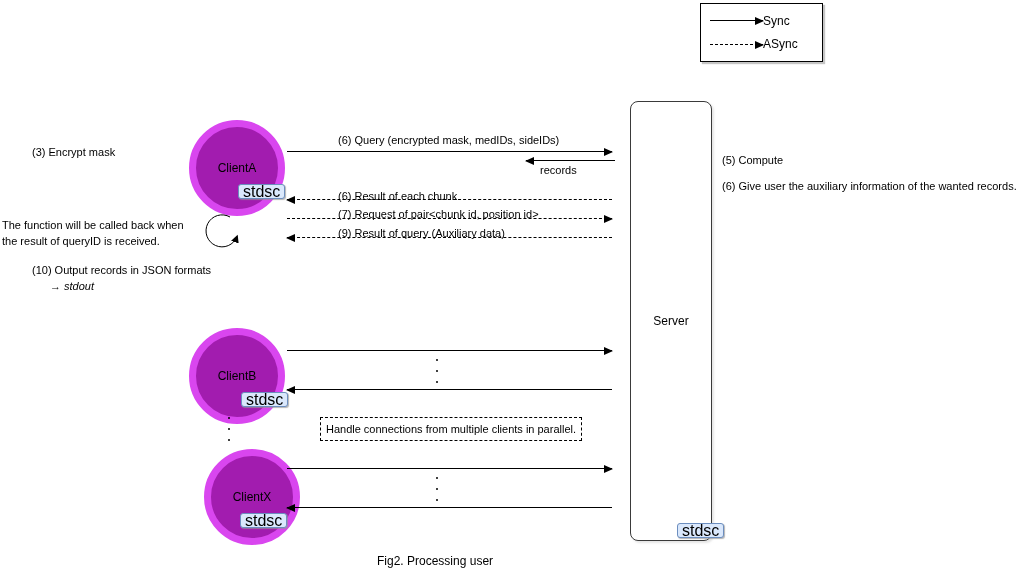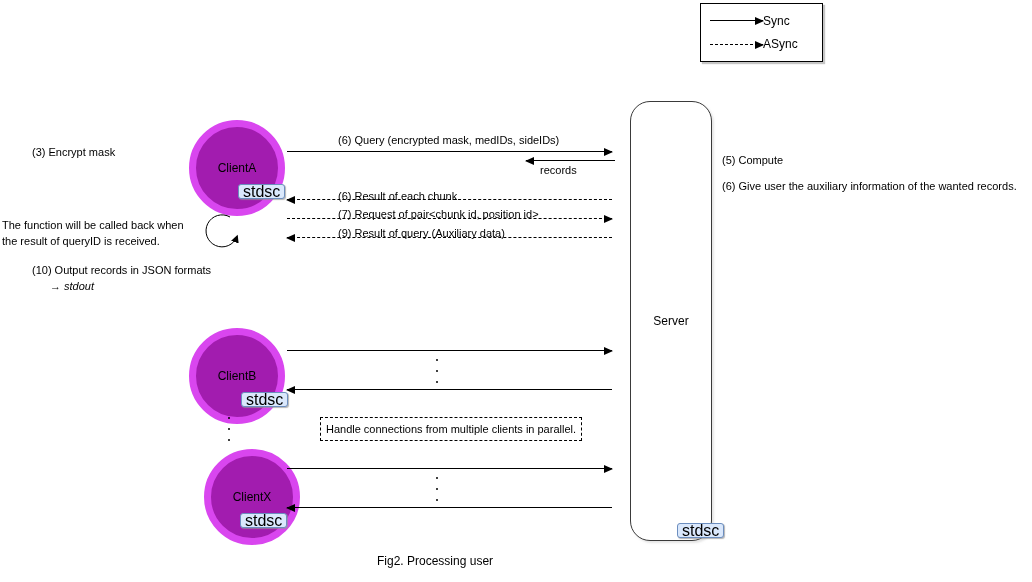--- a/index.html
+++ b/index.html
@@ -23,21 +23,21 @@
   .legend{position:absolute;left:700px;top:3px;width:121px;height:57px;border:1px solid #000;
     background:#fff;box-shadow:2px 2px 1px rgba(150,150,150,.55);
     display:flex;flex-direction:column;justify-content:space-evenly}
   .legend-row{display:flex;align-items:center;padding-left:9px;font-size:12px}
   .legend-arrow{width:53px}
 
   
   .actor{position:absolute;width:82px;height:82px;border:7px solid #d946ef;border-radius:50%;
     background:#a21caf;display:flex;align-items:center;justify-content:center;font-size:12px}
   .server{position:absolute;left:630px;top:101px;width:80px;height:438px;border:1px solid #3a3a3a;
-    border-radius:20px;background:#fff;display:flex;align-items:center;justify-content:center;
+    border-radius:8px;background:#fff;display:flex;align-items:center;justify-content:center;
     font-size:12px;box-shadow:2px 2px 2px rgba(205,205,205,.5)}
   .badge{position:absolute;background:var(--badge-fill,#dae8fc);border:1px solid var(--badge-border,#6c8ebf);
     border-radius:3px;font-size:16px;line-height:13px;padding:0 4px;
     box-shadow:1px 1px 1px rgba(150,150,150,.7);white-space:nowrap}
 
   .msg{position:absolute;font-size:11px;background:#fff;padding:0 2px;white-space:nowrap}
   .vdots{position:absolute;display:flex;flex-direction:column;align-items:center;gap:9px}
   .dot{width:2px;height:2px;background:#000;border-radius:50%}
   .parallel{position:absolute;left:320px;top:417px;width:260px;height:22px;border:1px dashed #000;
     background:#fff;display:flex;align-items:center;justify-content:center;font-size:11px;white-space:nowrap}

